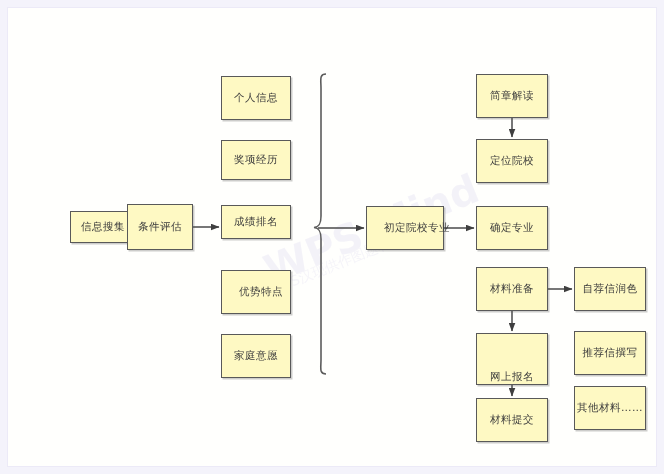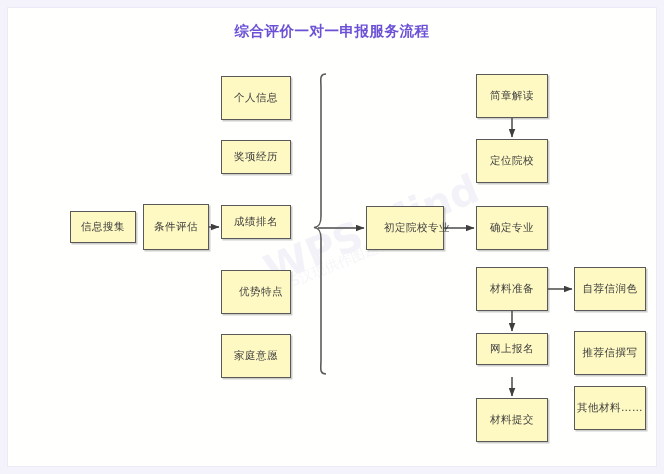--- a/index.html
+++ b/index.html
@@ -101,21 +101,20 @@
     white-space: nowrap;
     box-shadow: 1.5px 1.5px 0 rgba(90,90,90,0.30);
   }
 </style>
 </head>
 <body>
 
 <div id="canvas-frame">
   <div id="diagram-root">
 
-    <div id="chart-title">综合评价一对一申报服务流程</div>
 
     <div id="watermark">
       <div class="wm-main">WPS Mind</div>
       <div class="wm-sub">WPS汉现供作图题材</div>
     </div>
 
     <svg id="connectors" viewBox="0 0 648 458" width="648" height="458">
       <defs>
         <marker id="arrowhead" markerWidth="9" markerHeight="7" refX="8.5" refY="3.5" orient="auto" markerUnits="userSpaceOnUse">
           <polygon points="0 0, 9 3.5, 0 7" fill="#3f3f3f"></polygon>
@@ -147,27 +146,27 @@
         <line x1="504" y1="369" x2="504" y2="388" marker-end="url(#arrowhead)"></line>
 
         <line x1="540" y1="281" x2="564" y2="281" marker-end="url(#arrowhead)"></line>
       </g>
     </svg>
 
     <div id="nodes-layer">
         <div class="node" style="left: 22px; top: 203px; width: 66px; height: 32px; margin-left: 40px;">
           <span>信息搜集</span>
         </div>
-        <div class="node" style="left: 119px; top: 196px; width: 66px; height: 46px; margin-left: 16px;">
+        <div class="node" style="left: 119px; top: 196px; width: 66px; height: 46px;">
           <span>条件评估</span>
         </div>
         <div class="node" style="left: 213px; top: 68px; width: 70px; height: 44px;">
           <span>个人信息</span>
         </div>
-        <div class="node" style="left: 213px; top: 132px; width: 70px; height: 34px;">
+        <div class="node" style="left: 213px; top: 132px; width: 70px; height: 40px;">
           <span>奖项经历</span>
         </div>
         <div class="node" style="left: 213px; top: 197px; width: 70px; height: 34px;">
           <span>成绩排名</span>
         </div>
         <div class="node" style="left: 213px; top: 262px; width: 70px; height: 44px; padding-left: 10px;">
           <span>优势特点</span>
         </div>
         <div class="node" style="left: 213px; top: 326px; width: 70px; height: 44px;">
           <span>家庭意愿</span>
@@ -180,21 +179,21 @@
         </div>
         <div class="node" style="left: 468px; top: 131px; width: 72px; height: 44px;">
           <span>定位院校</span>
         </div>
         <div class="node" style="left: 468px; top: 198px; width: 72px; height: 44px;">
           <span>确定专业</span>
         </div>
         <div class="node" style="left: 468px; top: 259px; width: 72px; height: 44px;">
           <span>材料准备</span>
         </div>
-        <div class="node" style="left: 468px; top: 325px; width: 72px; height: 32px;">
+        <div class="node" style="left: 468px; top: 325px; width: 72px; height: 52px; align-items: flex-end;">
           <span>网上报名</span>
         </div>
         <div class="node" style="left: 468px; top: 390px; width: 72px; height: 44px;">
           <span>材料提交</span>
         </div>
         <div class="node" style="left: 566px; top: 259px; width: 72px; height: 44px;">
           <span>自荐信润色</span>
         </div>
         <div class="node" style="left: 566px; top: 323px; width: 72px; height: 44px;">
           <span>推荐信撰写</span>

